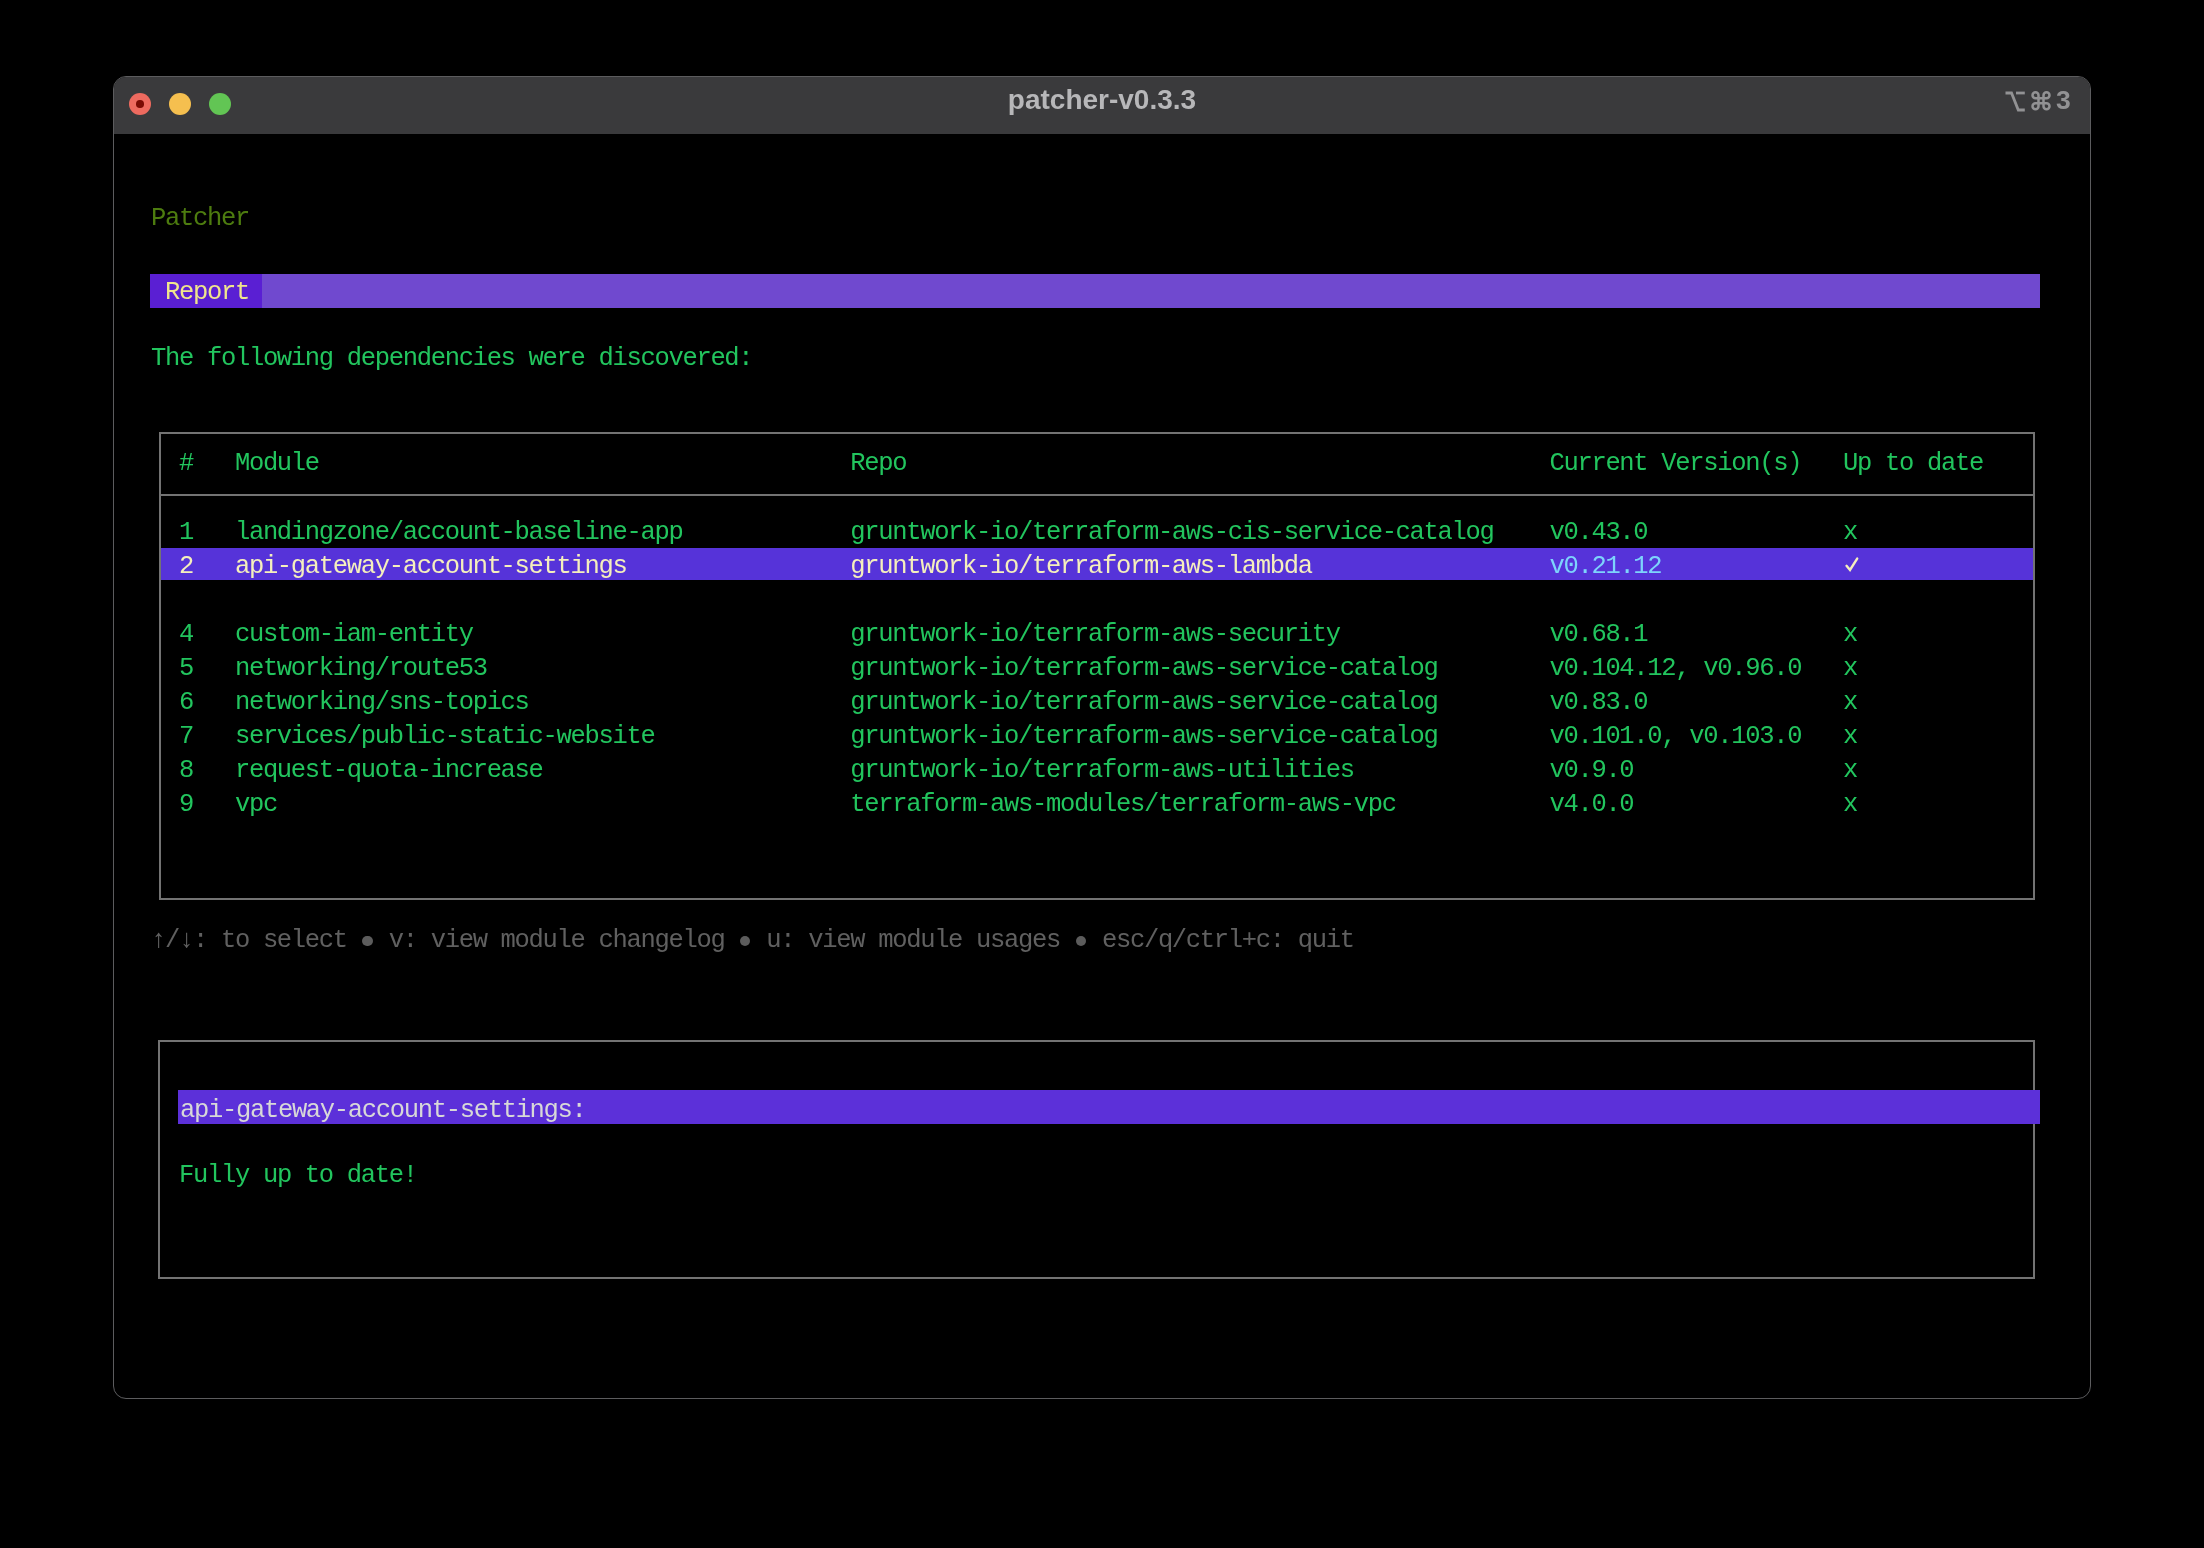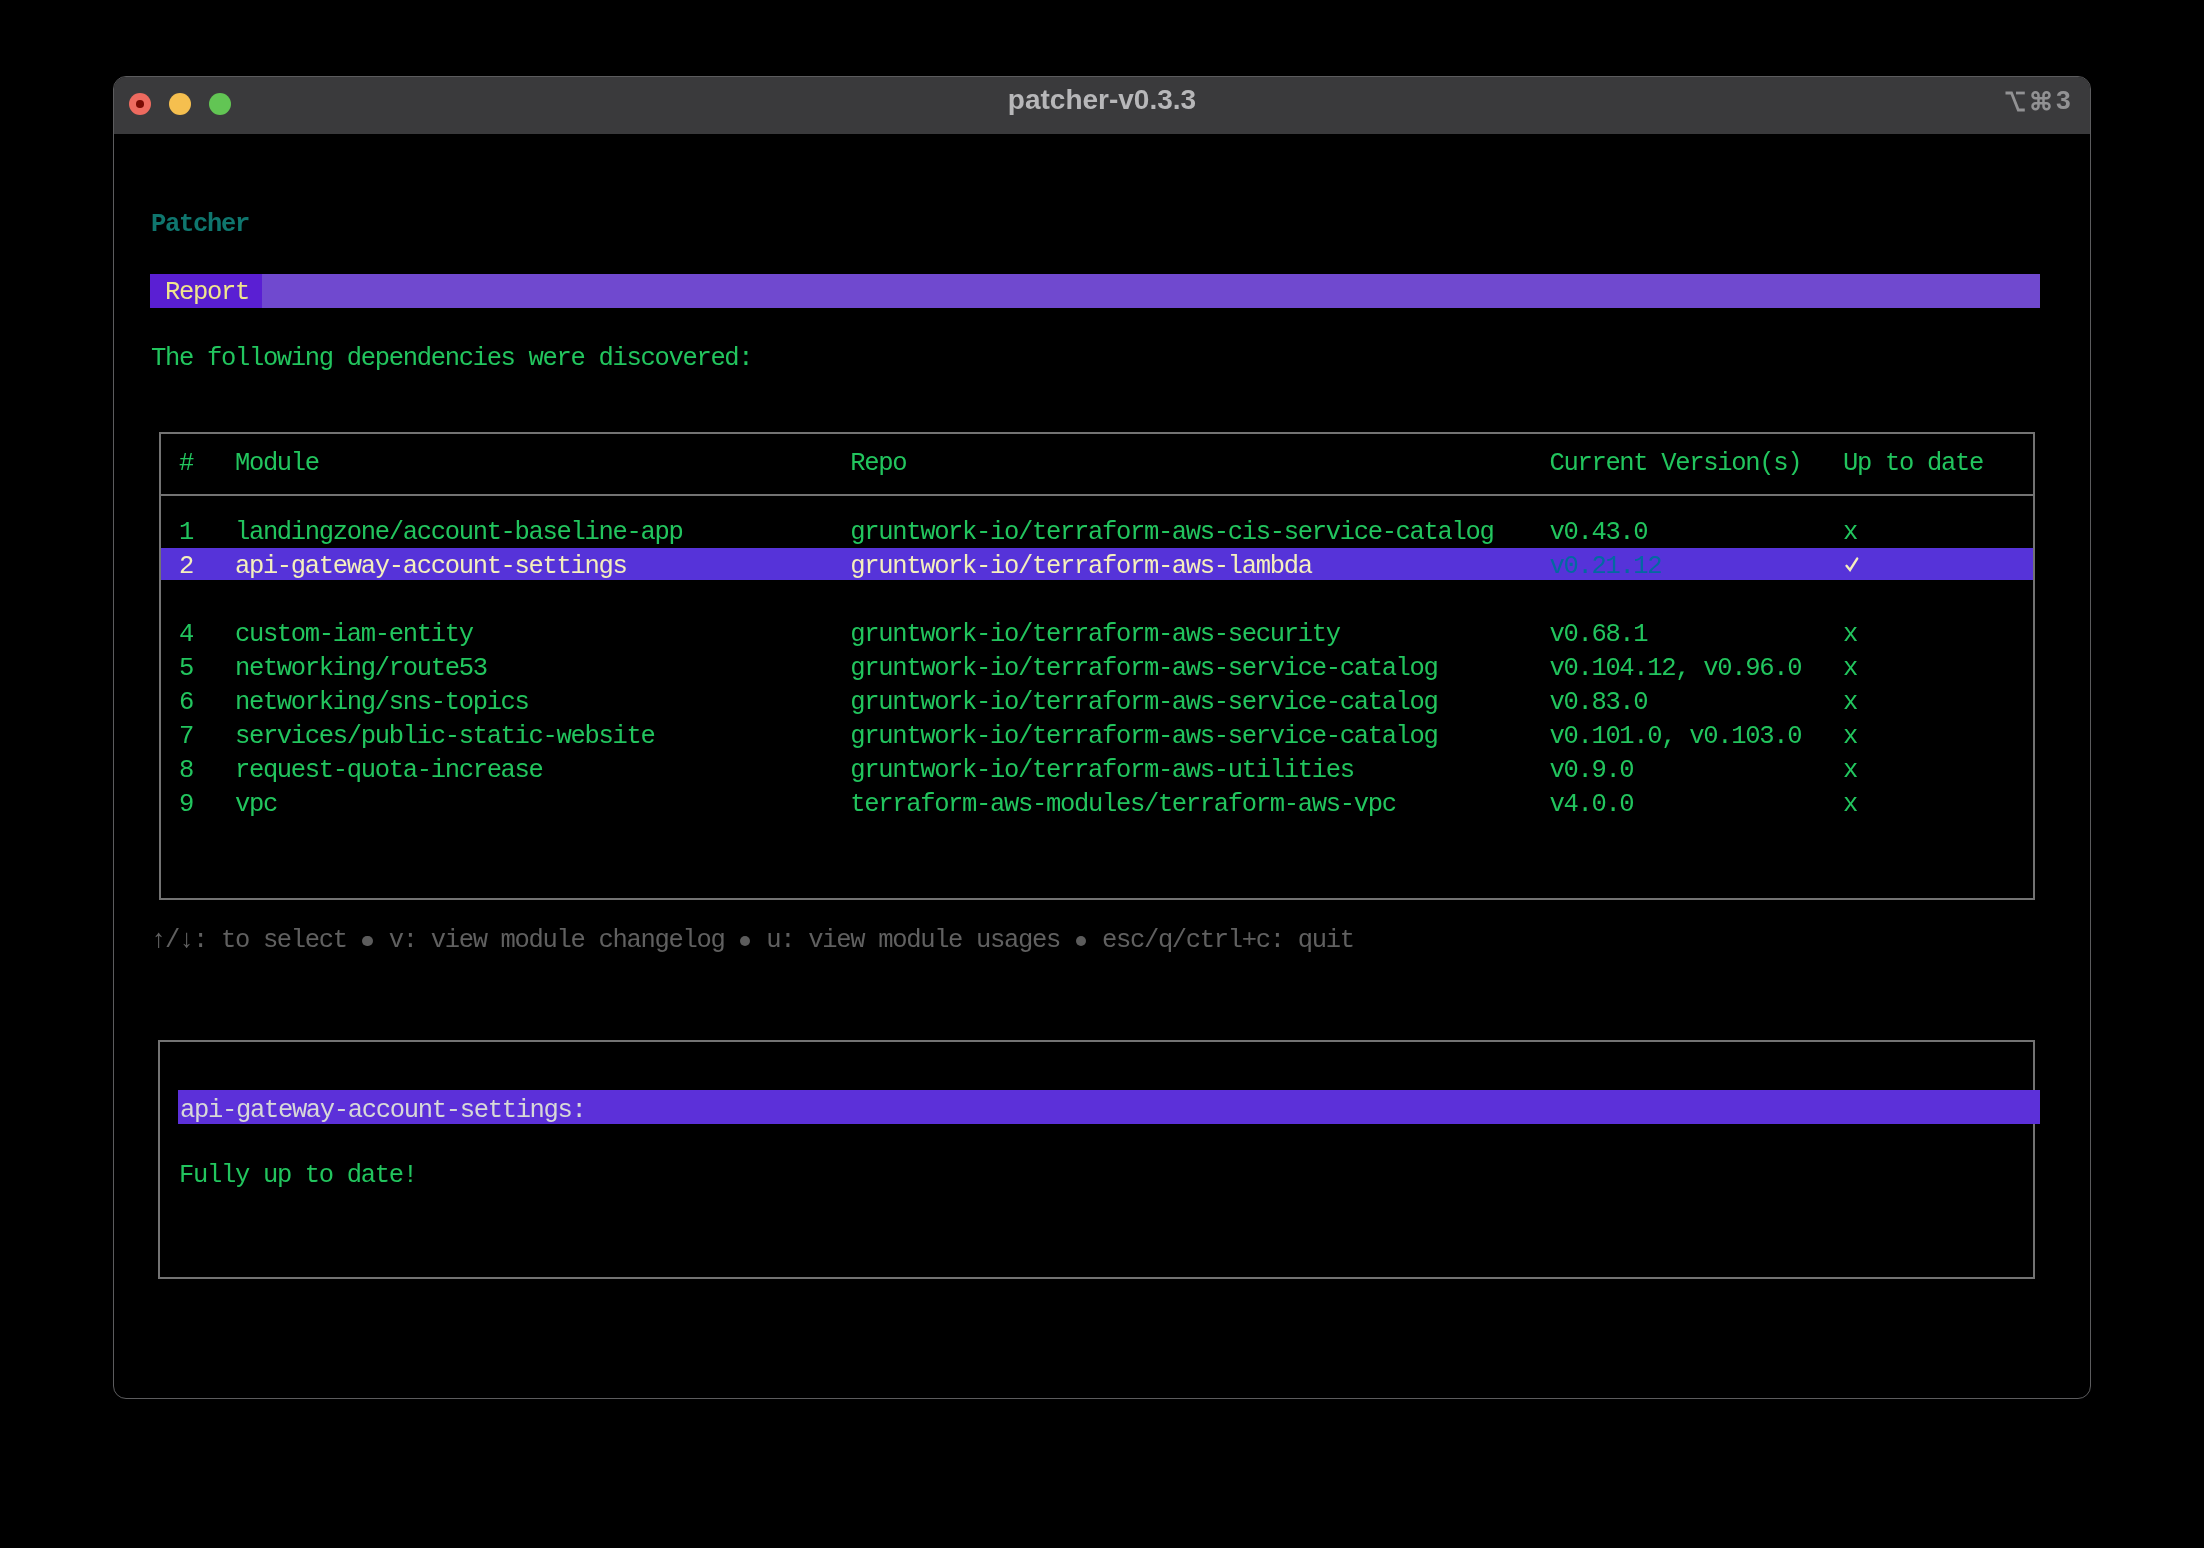--- a/index.html
+++ b/index.html
@@ -37,32 +37,32 @@
   <g transform="translate(28,3.8) scale(0.5)" stroke="#929294" stroke-width="5" fill="none">
     <path d="M13 13 H23 M13 23 H23 M13 13 V23 M23 13 V23"></path>
     <path d="M13 13 V7 A6 6 0 1 0 7 13 H13"></path>
     <path d="M23 13 V7 A6 6 0 1 1 29 13 H23"></path>
     <path d="M13 23 V29 A6 6 0 1 1 7 23 H13"></path>
     <path d="M23 23 V29 A6 6 0 1 0 29 23 H23"></path>
   </g>
   <text x="52" y="21" font-family="Liberation Sans,sans-serif" font-weight="bold" font-size="26.5" fill="#929294">3</text>
 </svg>
 
-<div class="m" style="top:208px;font-weight:bold;color:#0f766e">Patcher</div>
+<div class="m" style="top:202px;font-weight:normal;color:#4d7c0f">Patcher</div>
 <div id="reptab"></div>
     <div id="repbar" style="left:262px;width:1778px"></div>
 <div class="m" style="left:165px;top:276px;color:#f0e68c">Report</div>
 <div class="m" style="top:342px">The following dependencies were discovered:</div>
 
 <div id="tablebox"></div>
 <div id="rowhl"></div>
 <div id="hsep"></div>
 <div class="m hdr" style="top:447px">  #   Module                                      Repo                                              Current Version(s)   Up to date</div>
 <div class="m" style="top:516px">  1   landingzone/account-baseline-app            gruntwork-io/terraform-aws-cis-service-catalog    v0.43.0              x</div>
-<div class="m row2" style="top:550px">  2   api-gateway-account-settings                gruntwork-io/terraform-aws-lambda                 <span style="color:#0369a1">v0.21.12</span>             </div>
+<div class="m row2" style="top:550px">  2   api-gateway-account-settings                gruntwork-io/terraform-aws-lambda                 <span style="color:#7dd3fc">v0.21.12</span>             </div>
 <div class="m" style="top:618px">  4   custom-iam-entity                           gruntwork-io/terraform-aws-security               v0.68.1              x</div>
 <div class="m" style="top:652px">  5   networking/route53                          gruntwork-io/terraform-aws-service-catalog        v0.104.12, v0.96.0   x</div>
 <div class="m" style="top:686px">  6   networking/sns-topics                       gruntwork-io/terraform-aws-service-catalog        v0.83.0              x</div>
 <div class="m" style="top:720px">  7   services/public-static-website              gruntwork-io/terraform-aws-service-catalog        v0.101.0, v0.103.0   x</div>
 <div class="m" style="top:754px">  8   request-quota-increase                      gruntwork-io/terraform-aws-utilities              v0.9.0               x</div>
 <div class="m" style="top:788px">  9   vpc                                         terraform-aws-modules/terraform-aws-vpc           v4.0.0               x</div>
 <svg style="left:1844px;top:556px" width="16" height="18" viewBox="0 0 16 18">
       <path d="M2.5 9.8 L6 14 L13.2 2.6" stroke="#f5efbd" stroke-width="2.4" fill="none" stroke-linecap="round"></path>
     </svg>
 

